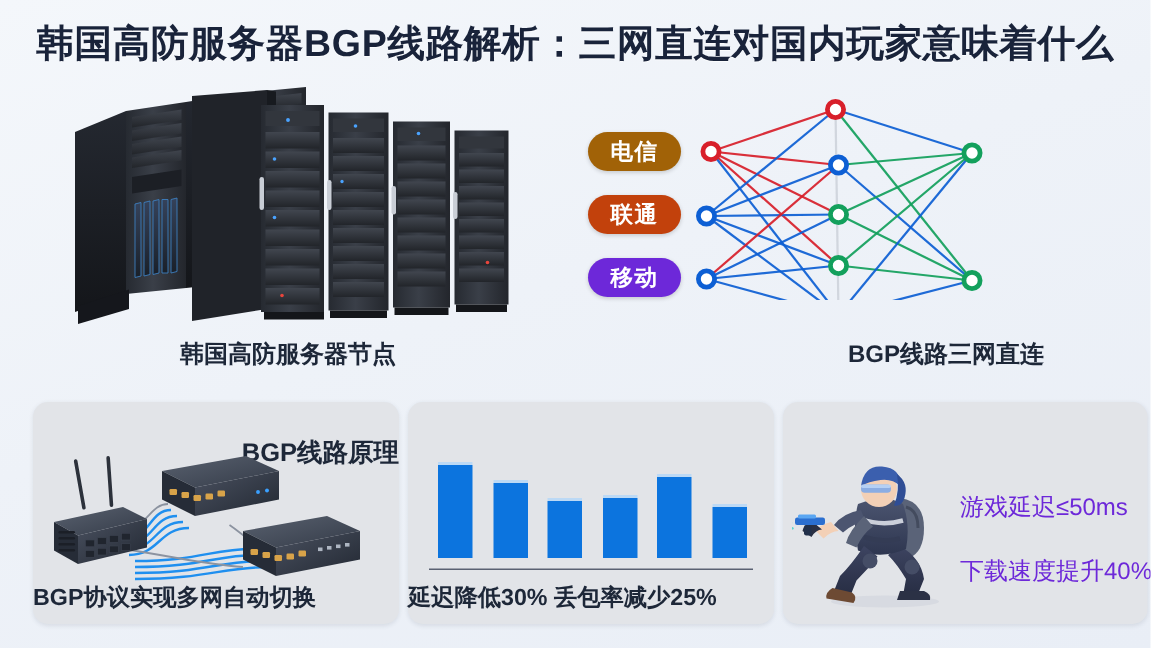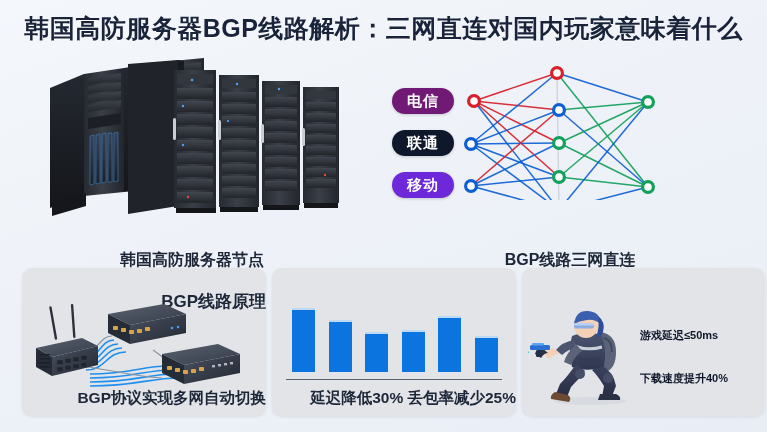--- a/index.html
+++ b/index.html
@@ -21,24 +21,24 @@
     text-shadow:0 1px 0 rgba(255,255,255,.7);
     white-space:nowrap;
   }
 
   
   .hero{position:absolute;left:0;top:52px;width:767px;height:200px;}
 
   .server-wrap{position:absolute;left:32px;top:4px;width:320px;height:170px;}
   .caption{
     position:absolute;font-size:16px;font-weight:bold;color:#1d2738;
-    text-align:center;white-space:nowrap;margin-top:24px;
+    text-align:center;white-space:nowrap;
   }
   .cap-left{left:32px;top:226px;width:320px;}
-  .cap-right{left:420px;top:226px;width:300px;}
+  .cap-right{left:396px;top:226px;width:300px;text-align:right;}
 
   
   .badge{
     position:absolute;width:62px;height:26px;border-radius:13px;
     color:#fff;font-size:15px;font-weight:bold;
     display:flex;align-items:center;justify-content:center;
     box-shadow:0 1px 3px rgba(0,0,0,.18);
     letter-spacing:1px;
   }
 
@@ -49,30 +49,30 @@
     box-shadow:0 1px 3px rgba(40,50,70,.10);
   }
   #card-0{left:22px;width:244px;}
   #card-1{left:272px;width:244px;}
   #card-2{left:522px;width:243px;}
   .card-title{
     position:absolute;top:22px;left:0;width:100%;text-align:right;
     font-size:17px;font-weight:bold;color:#1d2738;white-space:nowrap;
   }
   .card-foot{
-    position:absolute;bottom:7px;left:0;width:100%;text-align:right;
+    position:absolute;bottom:7px;left:0;width:100%;text-align:left;
     font-size:15.5px;font-weight:bold;color:#1d2738;white-space:nowrap;
   }
 
   
   .bar{position:absolute;bottom:0;background:linear-gradient(180deg,#3396f0,#0c74de);
        border-top:2px solid #bcd9f5;}
   .axis{position:absolute;height:1.5px;background:#5a6172;}
   .stat{
-    position:absolute;font-size:11px;font-weight:bold;color:#0f172a;
+    position:absolute;font-size:16px;font-weight:normal;color:#6d28d9;
     white-space:nowrap;
   }
 </style>
 </head>
 <body>
 
 <div class="page">
 
   <div class="title">韩国高防服务器BGP线路解析：三网直连对国内玩家意味着什么</div>
 
@@ -209,22 +209,22 @@
 
           <rect x="144" y="152" width="40" height="5" fill="#14161a"></rect>
           <rect x="188" y="151" width="38" height="5" fill="#14161a"></rect>
           <rect x="231" y="149" width="36" height="5" fill="#14161a"></rect>
           <rect x="272" y="147" width="34" height="5" fill="#14161a"></rect>
         </g>
       </svg>
     </div>
 
     <div id="isp-badges">
-        <div class="badge" style="left: 392px; top: 36px; background: #701a75;">电信</div>
-        <div class="badge" style="left: 392px; top: 78px; background: #0f172a;">联通</div>
+        <div class="badge" style="left: 392px; top: 36px; background: #a16207;">电信</div>
+        <div class="badge" style="left: 392px; top: 78px; background: #c2410c;">联通</div>
         <div class="badge" style="left: 392px; top: 120px; background: #6d28d9;">移动</div>
       </div>
 
     <svg id="mesh" width="767" height="200" viewBox="0 0 767 200" style="position:absolute;left:0;top:-52px;pointer-events:none;">
         <line x1="474" y1="101" x2="557" y2="73" stroke="#d81f2a" stroke-width="1.5" opacity=".92"></line>
         <line x1="474" y1="101" x2="559" y2="110" stroke="#d81f2a" stroke-width="1.5" opacity=".92"></line>
         <line x1="474" y1="101" x2="559" y2="143" stroke="#d81f2a" stroke-width="1.5" opacity=".92"></line>
         <line x1="474" y1="101" x2="559" y2="177" stroke="#d81f2a" stroke-width="1.5" opacity=".92"></line>
         <line x1="474" y1="101" x2="559" y2="210" stroke="#0d5fd4" stroke-width="1.5" opacity=".92"></line>
         <line x1="471" y1="144" x2="557" y2="73" stroke="#0d5fd4" stroke-width="1.5" opacity=".92"></line>

